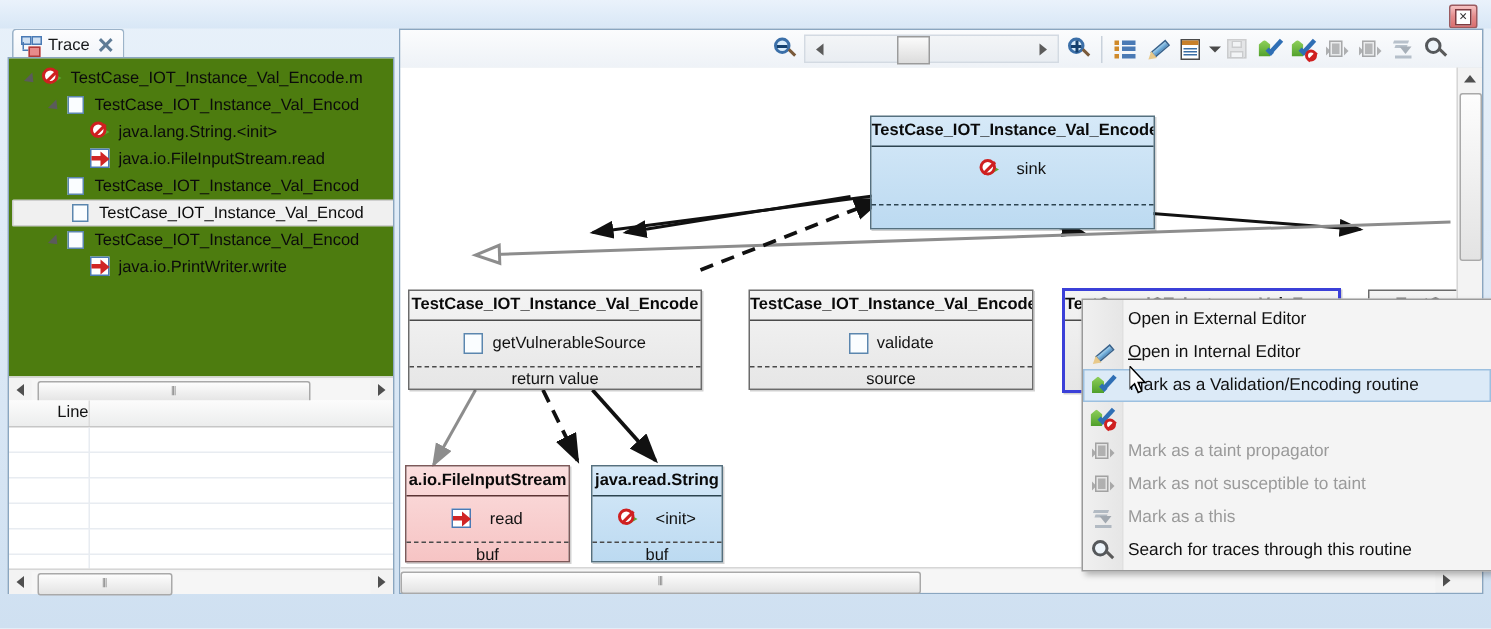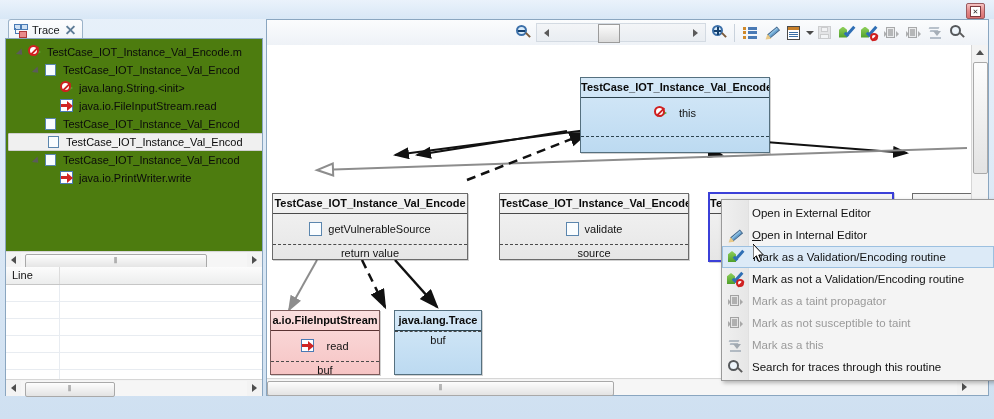--- a/index.html
+++ b/index.html
@@ -91,21 +91,21 @@
   .sbtrack{flex:1;height:15px;position:relative;background:#f6f6f6;}
   .sbthumb{position:absolute;top:1px;height:13px;border:1px solid #a9a9a9;border-radius:2px;
     background:linear-gradient(180deg,#fdfdfd 0%,#e3e3e3 100%);cursor:pointer;
     display:flex;align-items:center;justify-content:center;}
   .grip{font-size:8px;color:#7a7a7a;letter-spacing:0.5px;line-height:8px;}
 
   .tbl{position:absolute;left:0;top:228px;width:256px;height:128px;background:#fff;}
   .tblhead{display:flex;height:17px;background:linear-gradient(180deg,#fcfcfc 0%,#eceded 100%);
     border-bottom:1px solid #c6c6c6;align-items:center;}
   .th{font-size:11px;color:#111;padding-left:6px;border-right:1px solid #dcdcdc;
-    height:17px;line-height:17px;box-sizing:border-box;cursor:pointer;}
+    height:17px;line-height:17px;box-sizing:border-box;cursor:pointer;text-align:right;}
   .th.c1{width:54px;}
   .th.c2{width:200px;border-right:none;}
   .tbody .tr{height:17px;display:flex;}
   .tbody .td{height:17px;box-sizing:border-box;border-bottom:1px solid #e8ecf1;}
   .tbody .td.c1{width:54px;border-right:1px solid #e8ecf1;}
   .tbody .td.c2{width:202px;}
 
   
   .rightpanel{position:absolute;left:266px;top:19px;width:723px;height:377px;
     border:1px solid #8aa6c0;background:#fff;box-sizing:border-box;}
@@ -530,21 +530,21 @@
       </svg>
       <div id="node-host">
           <div class="node blue" style="left: 313px; top: 32px; width: 190px; height: 76px;">
             <div class="ttl">TestCase_IOT_Instance_Val_Encode</div>
             <div class="mid">
               <span class="ic ic-noentry" style="width: 16px;">
                 <span class="arr"></span>
                 <span class="circ"></span>
                 <span class="slash"></span>
               </span>
-              <span>this</span>
+              <span>sink</span>
             </div>
             <div class="dashonly" style="margin-top: 8px;"></div>
           </div>
           <div class="node" style="left: 5px; top: 148px; width: 196px; height: 67px;">
             <div class="ttl">TestCase_IOT_Instance_Val_Encode</div>
             <div class="mid">
               <span class="chk"></span>
               <span>getVulnerableSource</span>
             </div>
             <div class="foot">return value</div>
@@ -569,21 +569,29 @@
               <span class="ic ic-inarrow" style="width: 16px;">
                 <span class="bx"></span>
                 <span class="sh"></span>
                 <span class="hd"></span>
               </span>
               <span>read</span>
             </div>
             <div class="foot">buf</div>
           </div>
           <div class="node blue" style="left: 127px; top: 265px; width: 88px; height: 65px;">
-            <div class="ttl">java.lang.Trace</div>
+            <div class="ttl">java.read.String</div>
+            <div class="mid">
+              <span class="ic ic-noentry" style="width: 16px;">
+                <span class="arr"></span>
+                <span class="circ"></span>
+                <span class="slash"></span>
+              </span>
+              <span>&lt;init&gt;</span>
+            </div>
             <div class="foot">buf</div>
           </div>
         </div>
     </div>
 
     <div class="vsb">
       <div class="vsbtop">
           <i></i>
         </div>
       <div class="vthumb"></div>
@@ -632,21 +640,20 @@
         <div class="mi">
           <span class="mic">
             <span class="i-check">
               <span class="pile"></span>
               <span class="tick"></span>
               <span class="no">
                 <i></i>
               </span>
             </span>
           </span>
-          <span class="mlabel">Mark as not a Validation/Encoding routine</span>
         </div>
         <div class="mi disabled">
           <span class="mic">
             <span class="i-prop">
               <span class="a1"></span>
               <span class="bx"></span>
               <span class="in"></span>
               <span class="a2"></span>
             </span>
           </span>

